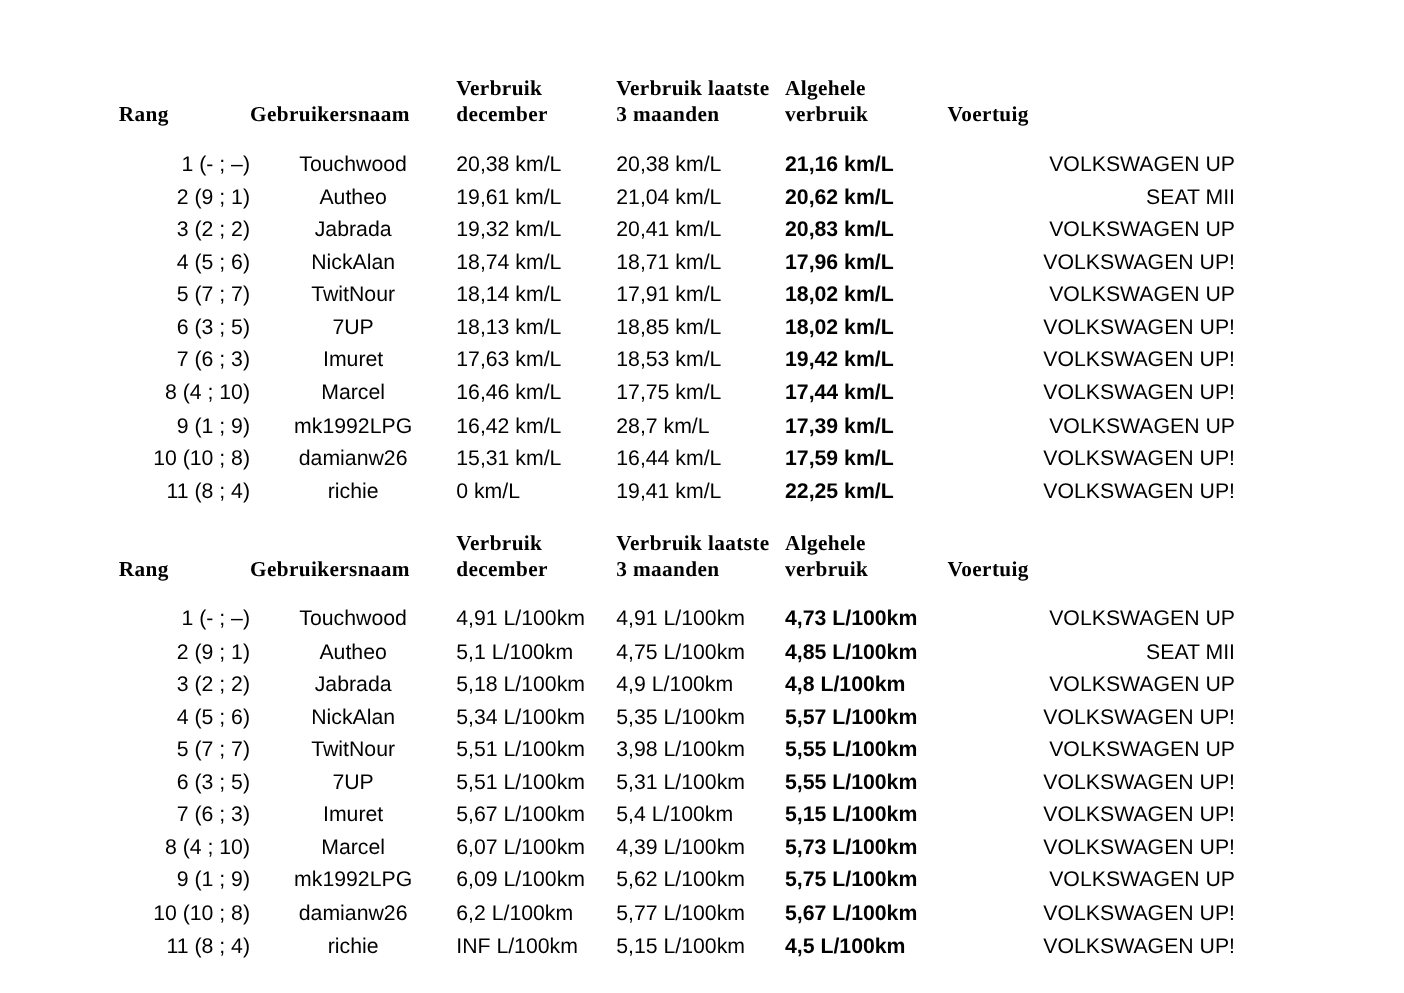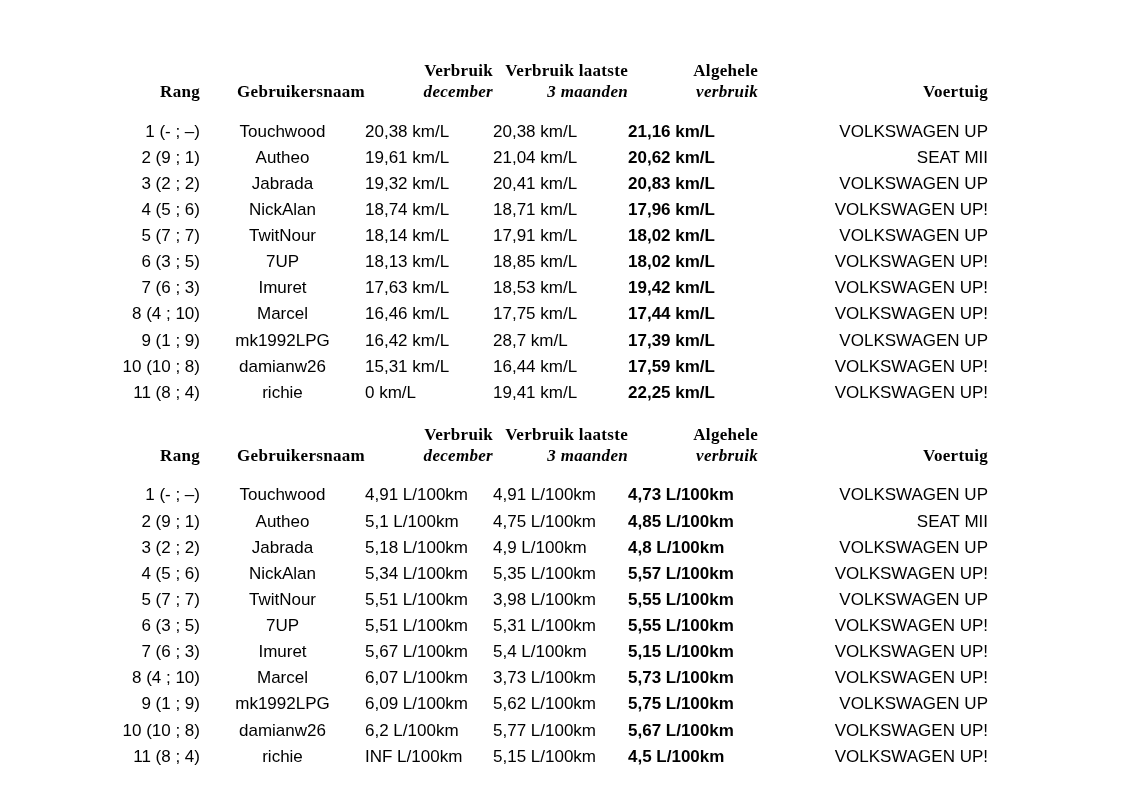--- a/index.html
+++ b/index.html
@@ -24,21 +24,21 @@
     margin: 0 0 0 95px;
     table-layout: fixed;
   }
   table.rank-table + table.rank-table {
     margin-top: 18px;
   }
   table.rank-table th {
     font-family: "Liberation Serif", serif;
     font-weight: bold;
     font-size: 17px;
-    text-align: right;
+    text-align: left;
     vertical-align: bottom;
     padding: 0 0 16px 0;
     line-height: 1.25;
     letter-spacing: 0.3px;
   }
   table.rank-table td {
     font-family: "Liberation Sans", sans-serif;
     font-size: 17px;
     padding: 1px 0;
     line-height: 1.42;
@@ -59,21 +59,21 @@
   td.overall  { text-align: left; font-weight: bold; }
   td.vehicle  { text-align: right; }
 
   th.rank     { }
   th.user     { }
   th.month    { }
   th.three    { }
   th.overall  { }
   th.vehicle  { }
 
-  .hdr-line2 { display: block; font-style: italic; }
+  .hdr-line2 { display: block; }
 </style>
 </head>
 <body>
 
 <div class="page">
 
   <table class="rank-table">
     <colgroup>
       <col class="c-rank">
         <col class="c-user">
@@ -275,21 +275,21 @@
         <td class="user">Imuret</td>
         <td class="month">5,67 L/100km</td>
         <td class="three">5,4 L/100km</td>
         <td class="overall">5,15 L/100km</td>
         <td class="vehicle">VOLKSWAGEN UP!</td>
       </tr>
       <tr>
         <td class="rank">8 (4 ; 10)</td>
         <td class="user">Marcel</td>
         <td class="month">6,07 L/100km</td>
-        <td class="three">3,73 L/100km</td>
+        <td class="three">4,39 L/100km</td>
         <td class="overall">5,73 L/100km</td>
         <td class="vehicle">VOLKSWAGEN UP!</td>
       </tr>
       <tr>
         <td class="rank">9 (1 ; 9)</td>
         <td class="user">mk1992LPG</td>
         <td class="month">6,09 L/100km</td>
         <td class="three">5,62 L/100km</td>
         <td class="overall">5,75 L/100km</td>
         <td class="vehicle">VOLKSWAGEN UP</td>

